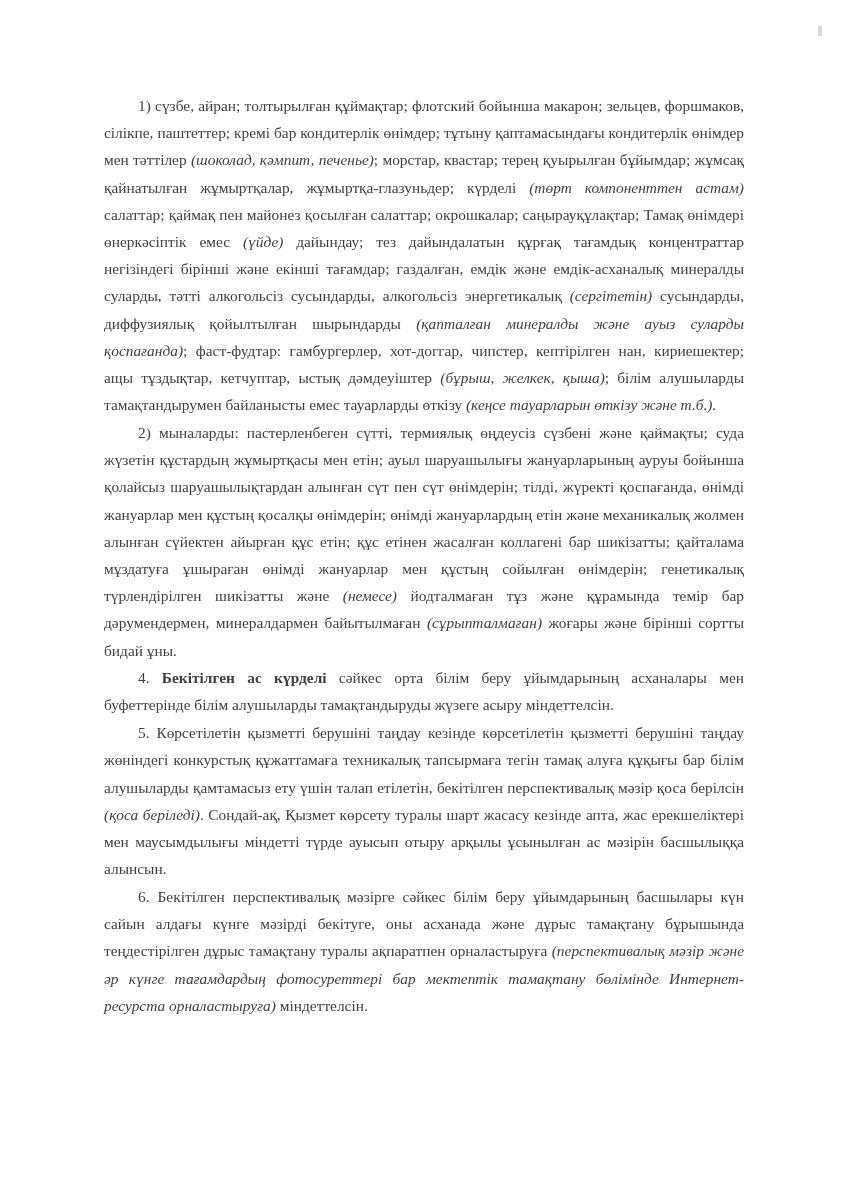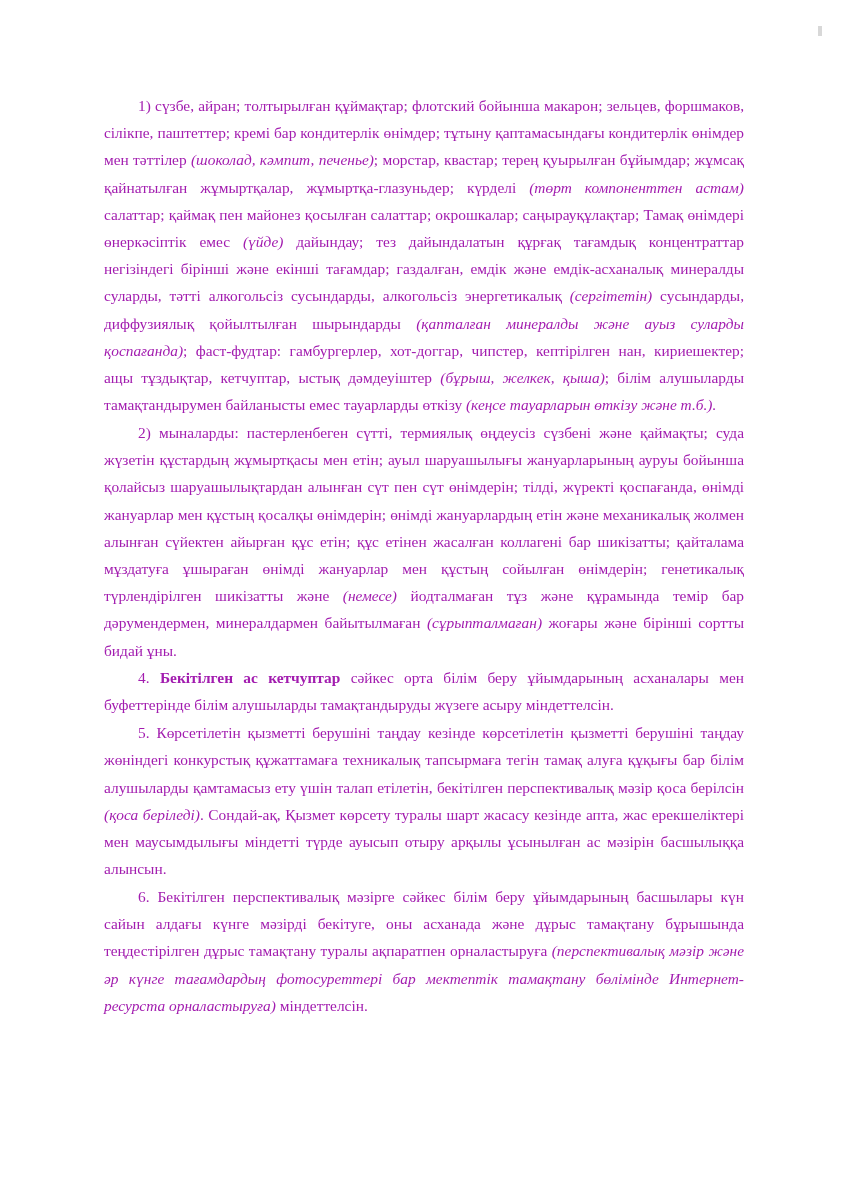--- a/index.html
+++ b/index.html
@@ -8,21 +8,21 @@
     background: #ffffff;
   }
   .page {
     position: relative;
     width: 848px;
     height: 1200px;
     background: #ffffff;
     margin: 0 auto;
     overflow: hidden;
     font-family: "Liberation Serif", "DejaVu Serif", serif;
-    color: #a21caf;
+    color: #404040;
   }
   .content {
     position: absolute;
     left: 104px;
     top: 92px;
     width: 640px;
   }
   p.para {
     margin: 0 0 0.5px 0;
     font-size: 15.4px;
@@ -44,17 +44,17 @@
   }
 </style>
 </head>
 <body>
 
 <div class="page">
   <div class="corner-mark"></div>
   <div class="content">
     <p class="para"><span>1) сүзбе, айран; толтырылған құймақтар; флотский бойынша макарон; зельцев, форшмаков, сілікпе, паштеттер; кремі бар кондитерлік өнімдер; тұтыну қаптамасындағы кондитерлік өнімдер мен тәттілер </span><span class="italic">(шоколад, кәмпит, печенье)</span><span>; морстар, квастар; терең қуырылған бұйымдар; жұмсақ қайнатылған жұмыртқалар, жұмыртқа-глазуньдер; күрделі </span><span class="italic">(төрт компоненттен астам)</span><span> салаттар; қаймақ пен майонез қосылған салаттар; окрошкалар; саңырауқұлақтар; Тамақ өнімдері өнеркәсіптік емес </span><span class="italic">(үйде)</span><span> дайындау; тез дайындалатын құрғақ тағамдық концентраттар негізіндегі бірінші және екінші тағамдар; газдалған, емдік және емдік-асханалық минералды суларды, тәтті алкогольсіз сусындарды, алкогольсіз энергетикалық </span><span class="italic">(сергітетін)</span><span> сусындарды, диффузиялық қойылтылған шырындарды </span><span class="italic">(қапталған минералды және ауыз суларды қоспағанда)</span><span>; фаст-фудтар: гамбургерлер, хот-доггар, чипстер, кептірілген нан, кириешектер; ащы тұздықтар, кетчуптар, ыстық дәмдеуіштер </span><span class="italic">(бұрыш, желкек, қыша)</span><span>; білім алушыларды тамақтандырумен байланысты емес тауарларды өткізу </span><span class="italic">(кеңсе тауарларын өткізу және т.б.).</span></p>
     <p class="para"><span>2) мыналарды: пастерленбеген сүтті, термиялық өңдеусіз сүзбені және қаймақты; суда жүзетін құстардың жұмыртқасы мен етін; ауыл шаруашылығы жануарларының ауруы бойынша қолайсыз шаруашылықтардан алынған сүт пен сүт өнімдерін; тілді, жүректі қоспағанда, өнімді жануарлар мен құстың қосалқы өнімдерін; өнімді жануарлардың етін және механикалық жолмен алынған сүйектен айырған құс етін; құс етінен жасалған коллагені бар шикізатты; қайталама мұздатуға ұшыраған өнімді жануарлар мен құстың сойылған өнімдерін; генетикалық түрлендірілген шикізатты және </span><span class="italic">(немесе)</span><span> йодталмаған тұз және құрамында темір бар дәрумендермен, минералдармен байытылмаған </span><span class="italic">(сұрыпталмаған)</span><span> жоғары және бірінші сортты бидай ұны.</span></p>
-    <p class="para"><span>4. </span><span class="bold">Бекітілген ас кетчуптар</span><span> сәйкес орта білім беру ұйымдарының асханалары мен буфеттерінде білім алушыларды тамақтандыруды жүзеге асыру міндеттелсін.</span></p>
+    <p class="para"><span>4. </span><span class="bold">Бекітілген ас күрделі</span><span> сәйкес орта білім беру ұйымдарының асханалары мен буфеттерінде білім алушыларды тамақтандыруды жүзеге асыру міндеттелсін.</span></p>
     <p class="para"><span>5. Көрсетілетін қызметті берушіні таңдау кезінде көрсетілетін қызметті берушіні таңдау жөніндегі конкурстық құжаттамаға техникалық тапсырмаға тегін тамақ алуға құқығы бар білім алушыларды қамтамасыз ету үшін талап етілетін, бекітілген перспективалық мәзір қоса берілсін </span><span class="italic">(қоса беріледі)</span><span>. Сондай-ақ, Қызмет көрсету туралы шарт жасасу кезінде апта, жас ерекшеліктері мен маусымдылығы міндетті түрде ауысып отыру арқылы ұсынылған ас мәзірін басшылыққа алынсын.</span></p>
     <p class="para"><span>6. Бекітілген перспективалық мәзірге сәйкес білім беру ұйымдарының басшылары күн сайын алдағы күнге мәзірді бекітуге, оны асханада және дұрыс тамақтану бұрышында теңдестірілген дұрыс тамақтану туралы ақпаратпен орналастыруға </span><span class="italic">(перспективалық мәзір және әр күнге тағамдардың фотосуреттері бар мектептік тамақтану бөлімінде Интернет-ресурста орналастыруға)</span><span> міндеттелсін.</span></p>
   </div>
 </div>
 
 </body></html>

